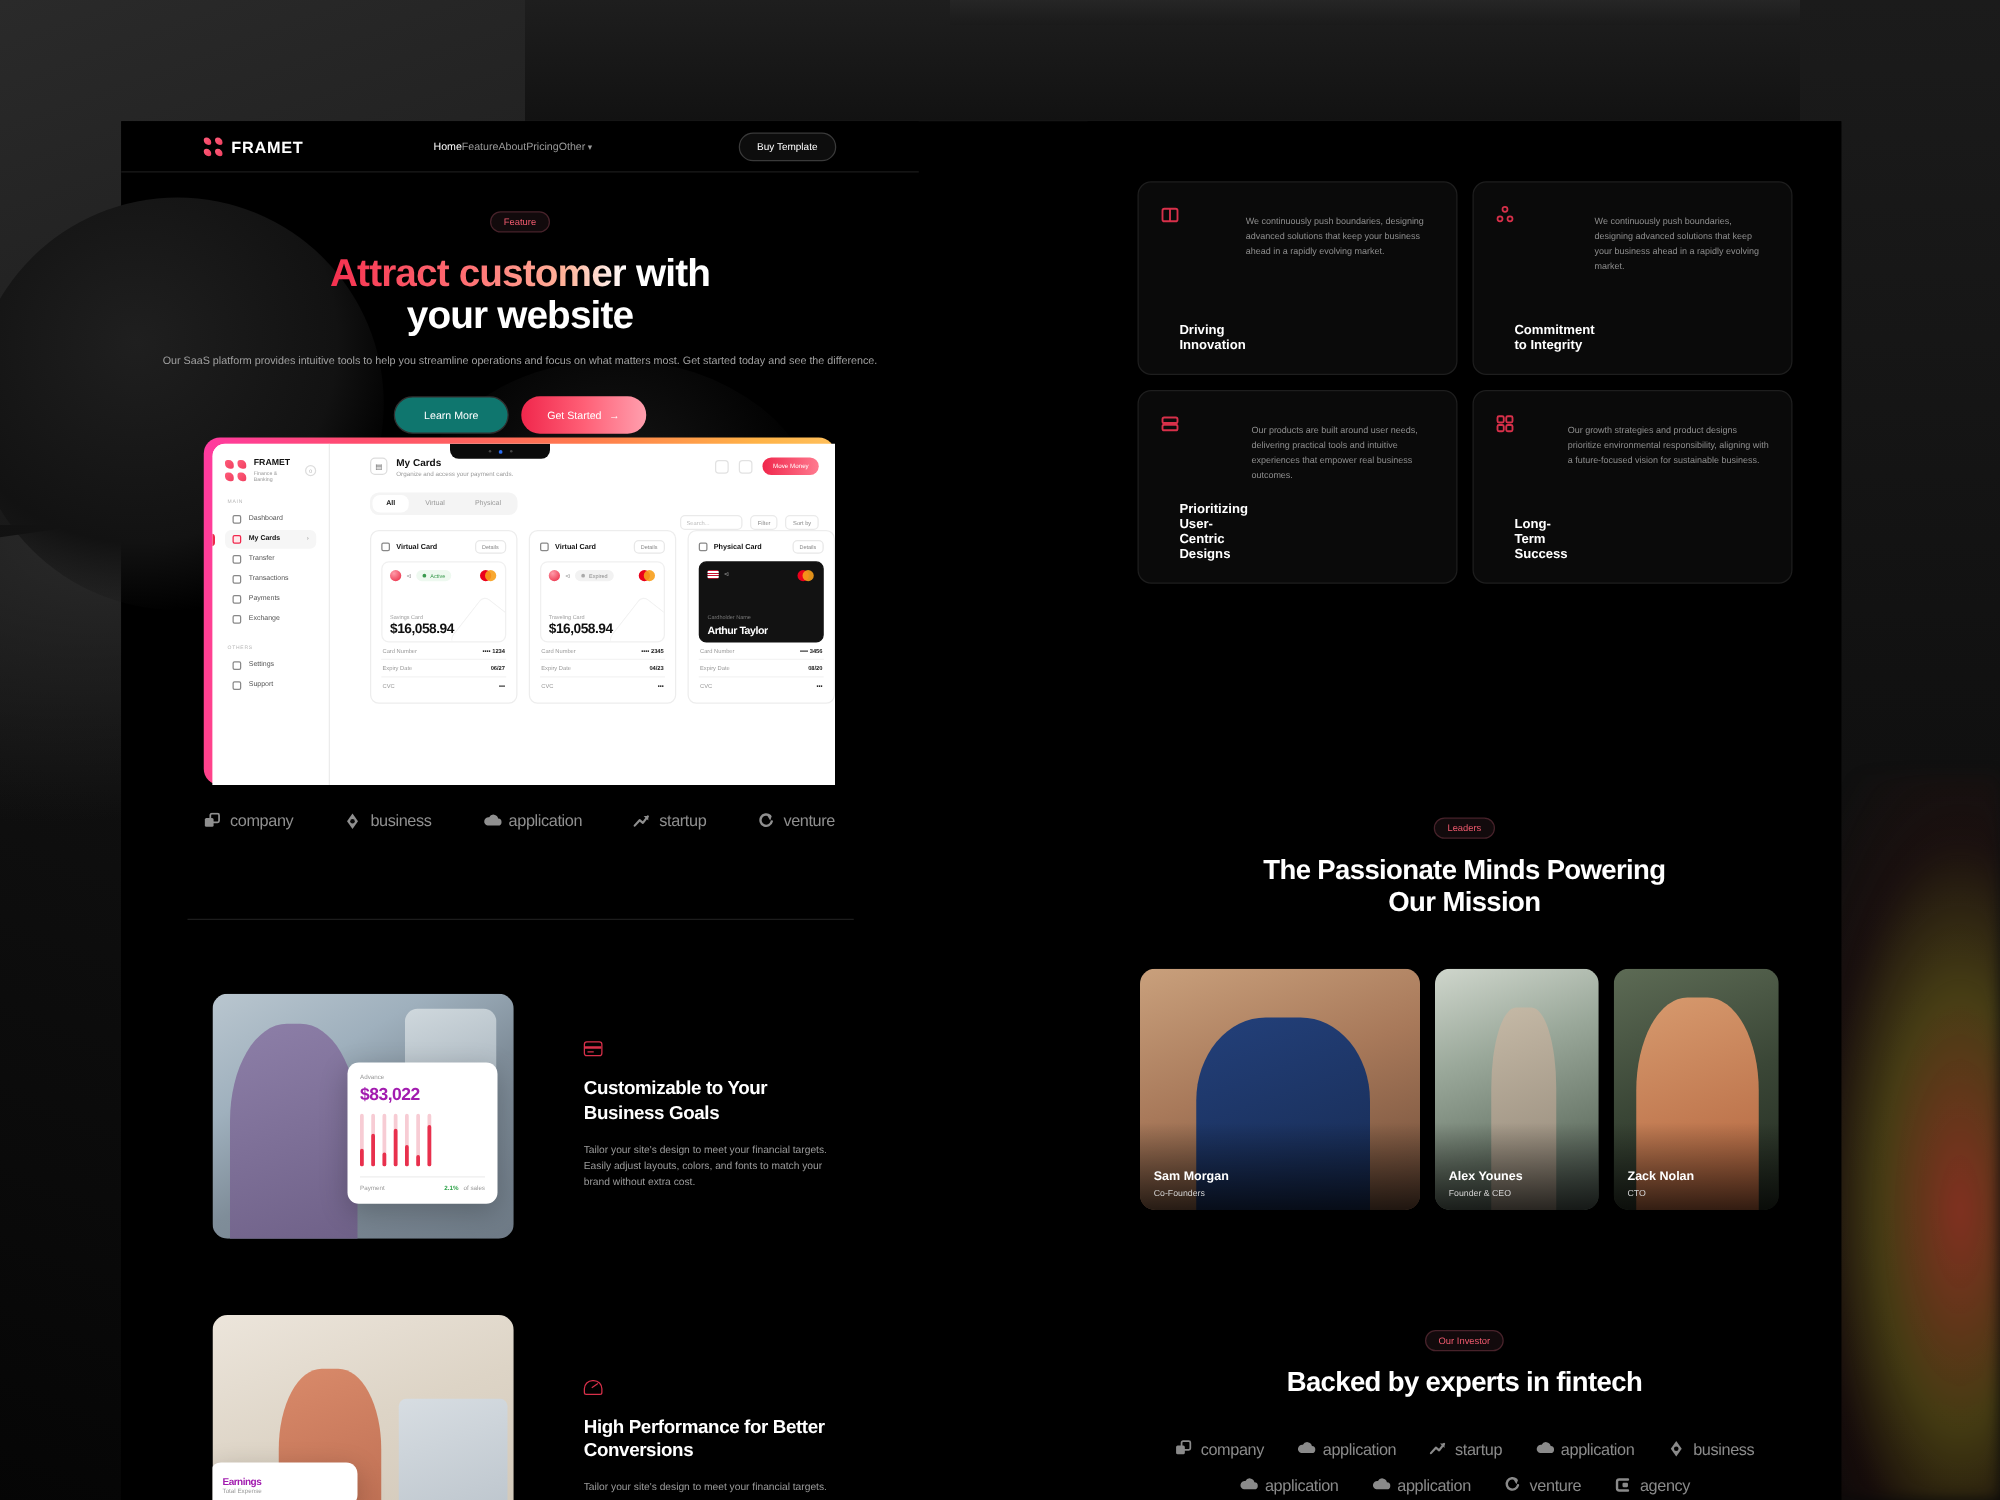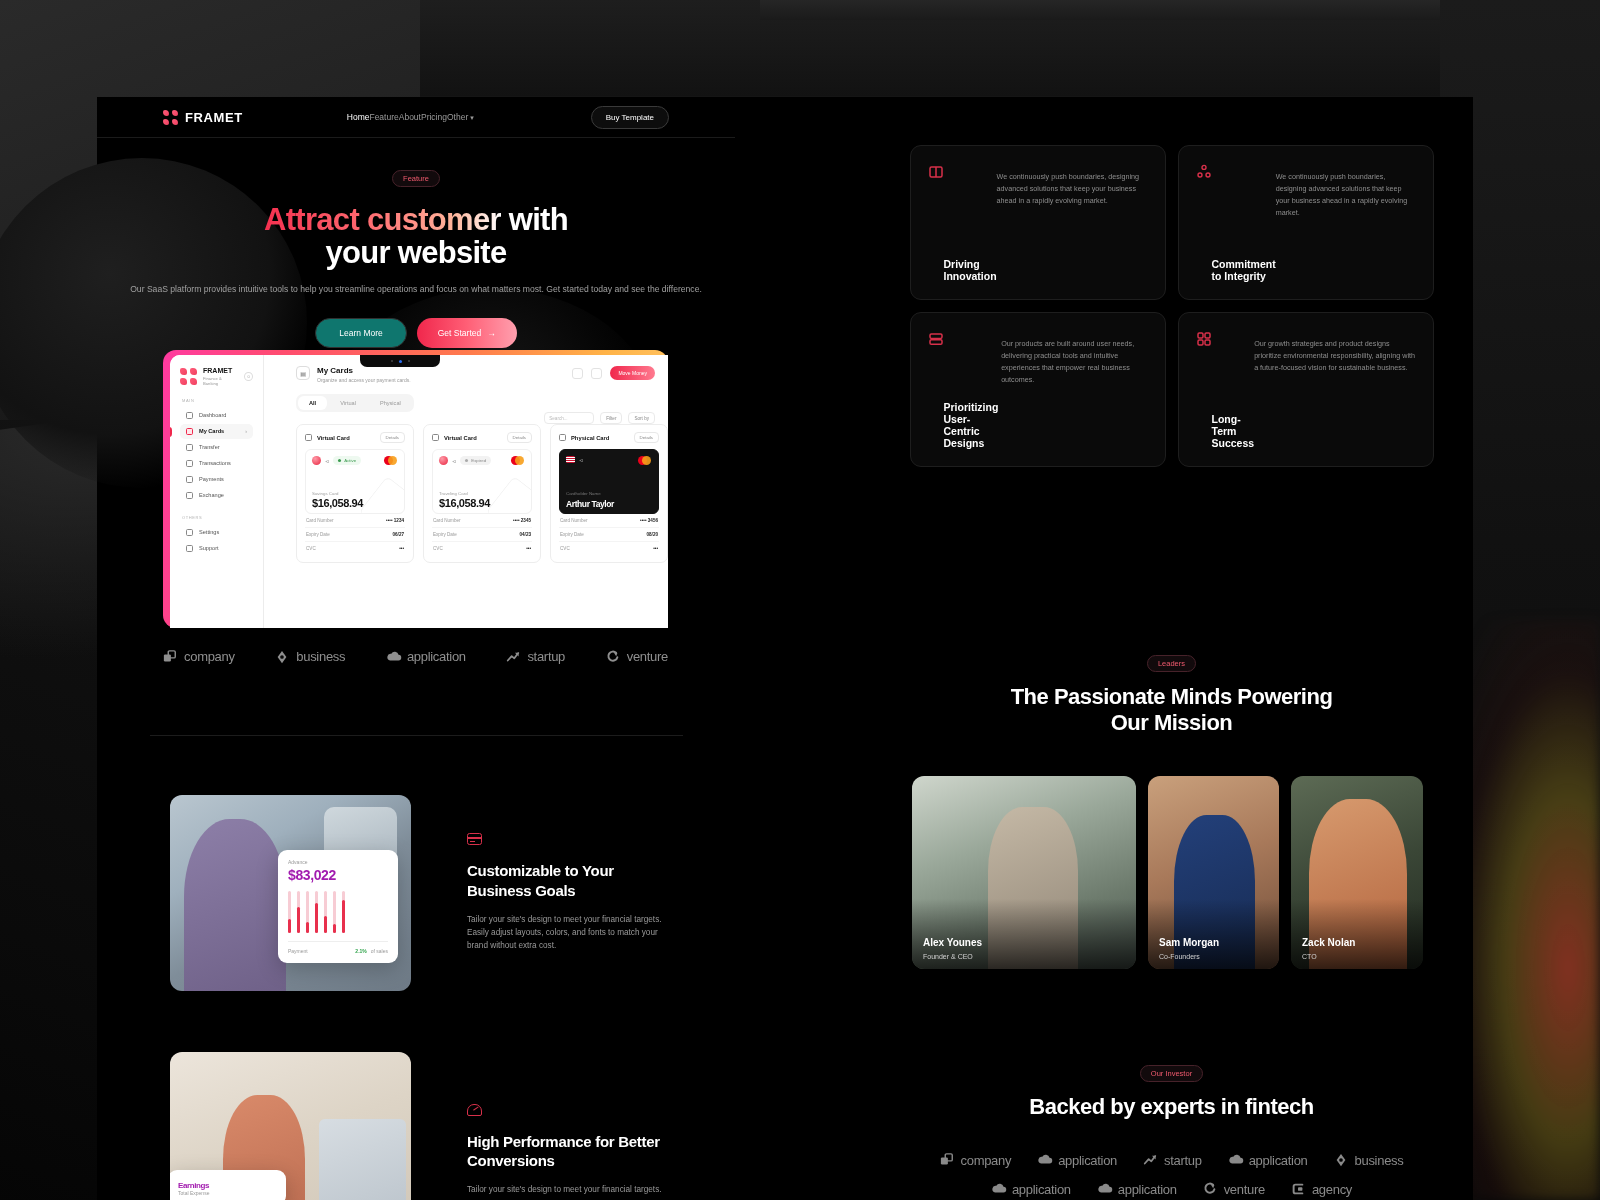--- a/index.html
+++ b/index.html
@@ -663,30 +663,30 @@
     <div class="sec" id="leaders">
       <div class="sec-head">
         <span class="pill">Leaders</span>
         <h2 class="sec-h2">
           <span>The Passionate Minds Powering</span><br>
           <span>Our Mission</span>
         </h2>
       </div>
       <div id="team">
         <div class="tcard">
+          <div class="tph b"></div>
+          <div class="tshade"></div>
+          <div class="tname">Sam Morgan</div>
+          <div class="trole">Co-Founders</div>
+        </div>
+        <div class="tcard">
           <div class="tph a"></div>
           <div class="tshade"></div>
           <div class="tname">Alex Younes</div>
           <div class="trole">Founder &amp; CEO</div>
-        </div>
-        <div class="tcard">
-          <div class="tph b"></div>
-          <div class="tshade"></div>
-          <div class="tname">Sam Morgan</div>
-          <div class="trole">Co-Founders</div>
         </div>
         <div class="tcard">
           <div class="tph c"></div>
           <div class="tshade"></div>
           <div class="tname">Zack Nolan</div>
           <div class="trole">CTO</div>
         </div>
       </div>
     </div>
 

